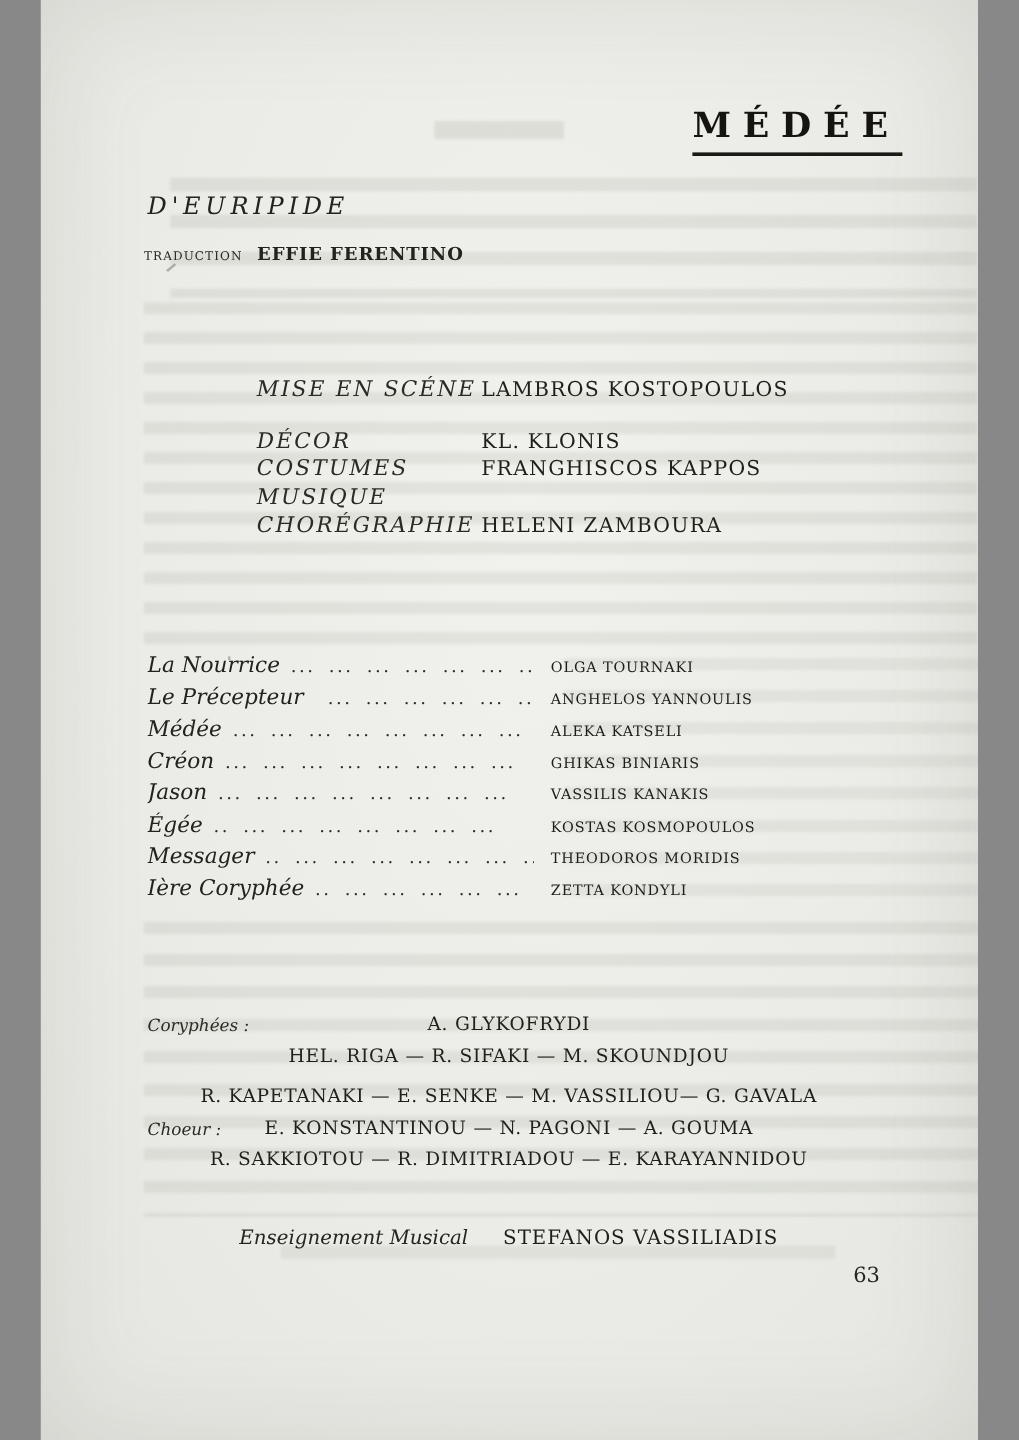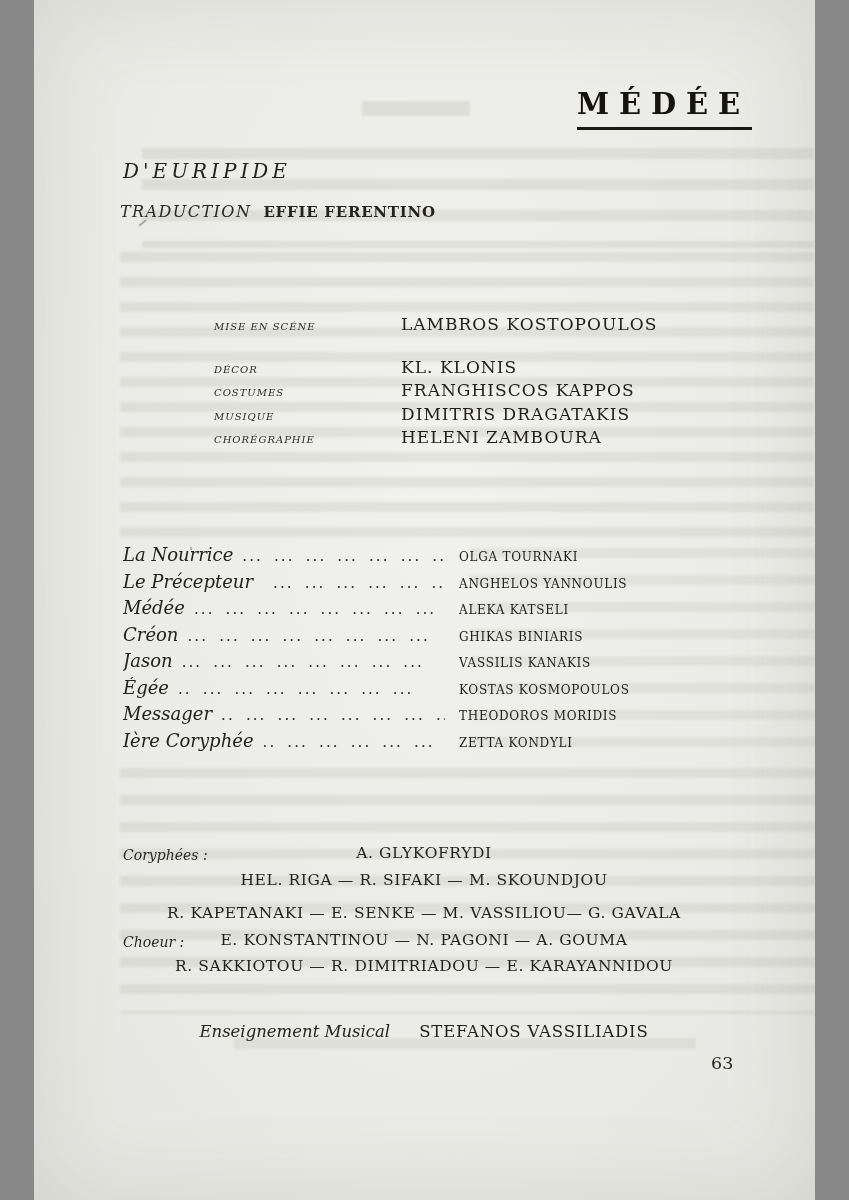--- a/index.html
+++ b/index.html
@@ -33,28 +33,28 @@
     border-bottom:3px solid #1a1913;
     padding:0 2px 6px 0;
     white-space:nowrap;
   }
   .author{
     position:absolute;left:89px;top:159px;
     font-style:italic;font-size:20px;letter-spacing:.20em;
     color:#23221c;white-space:nowrap;
   }
   .trad{position:absolute;left:86px;top:202px;white-space:nowrap;}
-  .trad-label{font-style:italic;font-size:16px;letter-spacing:.09em;color:#2a2923;}
+  .trad-label{font-size:10px;letter-spacing:.09em;color:#2a2923;}
   .trad-name{font-weight:bold;font-size:15px;letter-spacing:.05em;color:#23221c;margin-left:7px;}
 
   
   .credits{position:absolute;left:180px;top:314px;width:470px;}
   .credit-row{display:flex;align-items:baseline;height:23.5px;}
   .credit-row.first{margin-bottom:19px;}
-  .credit-label{flex:none;width:187px;font-style:italic;font-size:10px;letter-spacing:.10em;color:#2b2a24;}
+  .credit-label{flex:none;width:187px;font-style:italic;font-size:18px;letter-spacing:.10em;color:#2b2a24;}
   .credit-name{flex:none;font-size:17px;letter-spacing:.06em;color:#201f19;white-space:nowrap;}
 
   
   .cast{position:absolute;left:89px;top:544px;width:640px;}
   .cast-row{display:flex;align-items:baseline;height:26.5px;}
   .cast-left{flex:none;width:336px;display:flex;align-items:baseline;overflow:hidden;}
   .cast-role{flex:none;font-style:italic;font-size:18px;color:#23221c;white-space:pre;}
   .leader{flex:1;overflow:hidden;white-space:pre;font-size:15px;letter-spacing:.14em;
           word-spacing:.28em;color:#2c2b25;margin:0 14px 0 9px;}
   .cast-name{flex:none;font-size:12px;letter-spacing:.06em;color:#1e1d17;white-space:nowrap;}
@@ -102,21 +102,20 @@
     <div class="credit-row">
       <span class="credit-label">DÉCOR</span>
       <span class="credit-name">KL. KLONIS</span>
     </div>
     <div class="credit-row">
       <span class="credit-label">COSTUMES</span>
       <span class="credit-name">FRANGHISCOS KAPPOS</span>
     </div>
     <div class="credit-row">
       <span class="credit-label">MUSIQUE</span>
-      <span class="credit-name">DIMITRIS DRAGATAKIS</span>
     </div>
     <div class="credit-row">
       <span class="credit-label">CHORÉGRAPHIE</span>
       <span class="credit-name">HELENI ZAMBOURA</span>
     </div>
   </div>
 
   <div class="cast">
     <div class="cast-row">
       <span class="cast-left">

